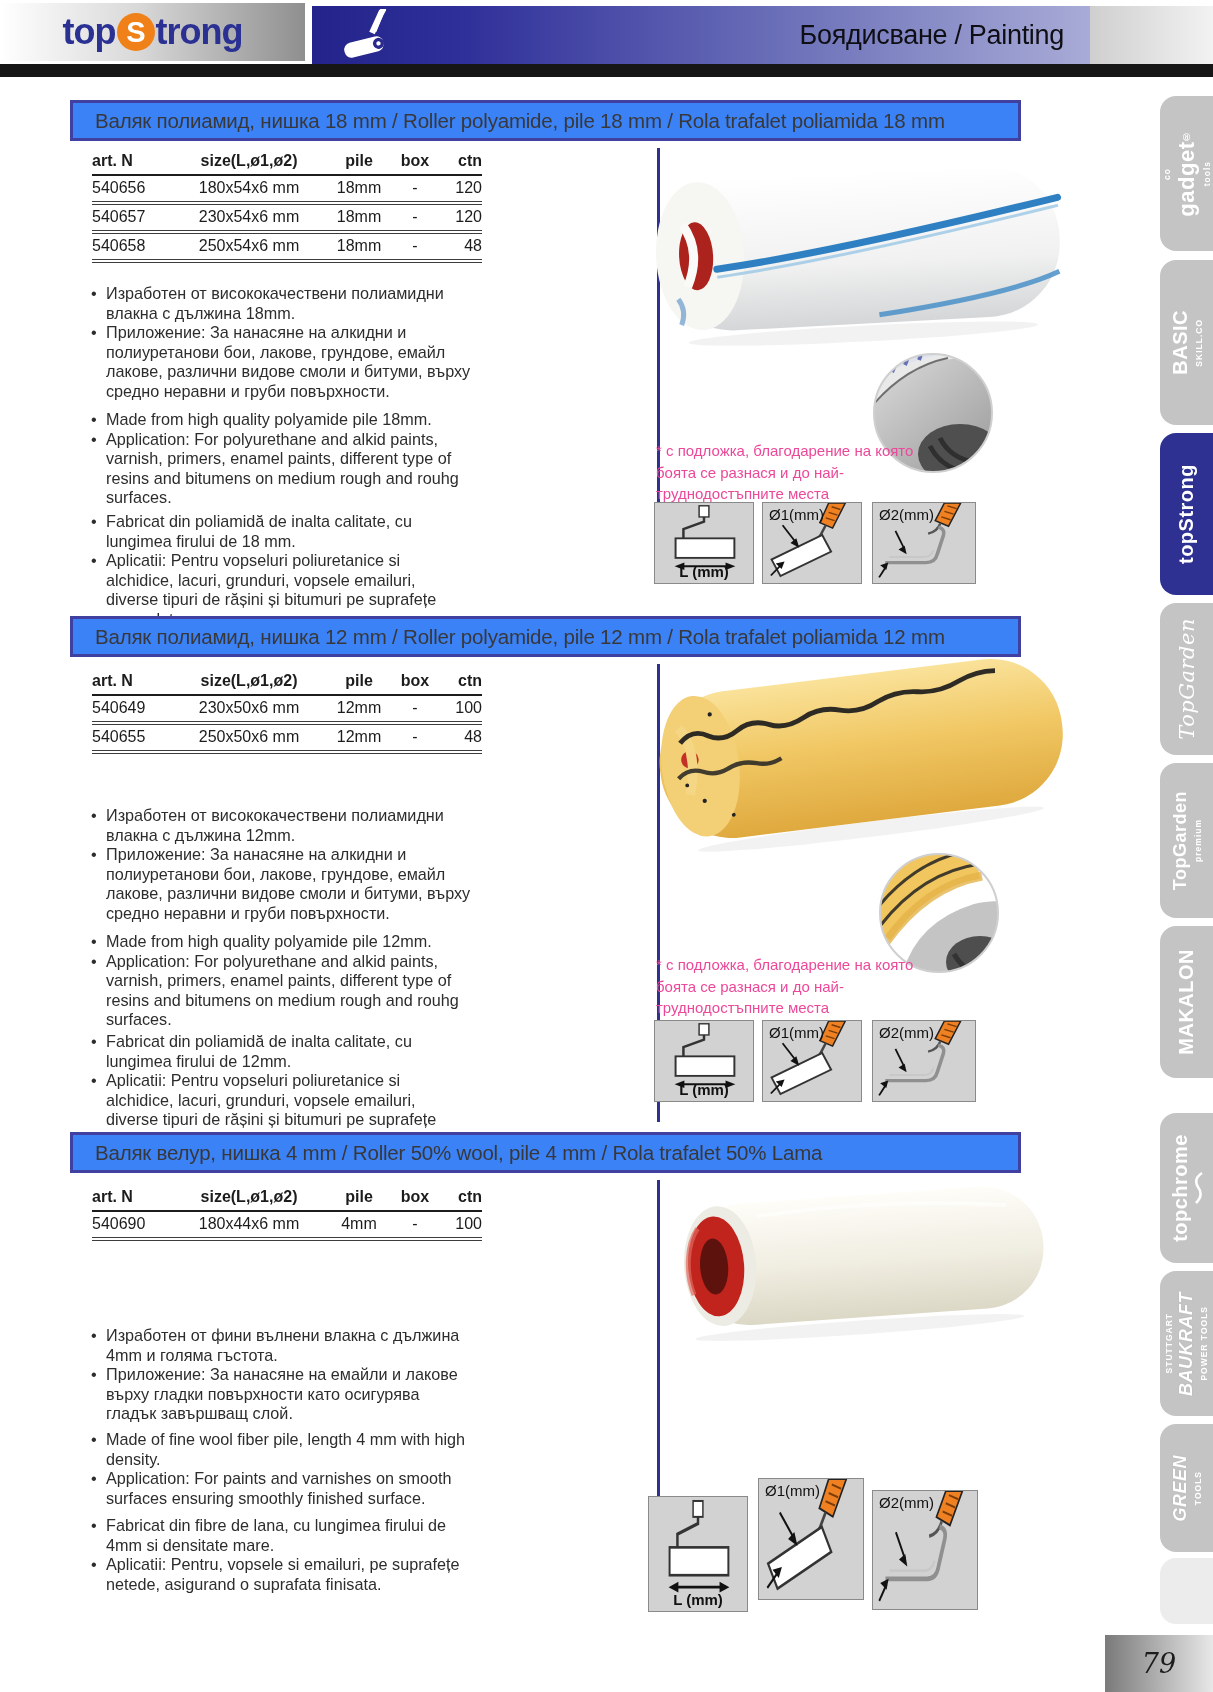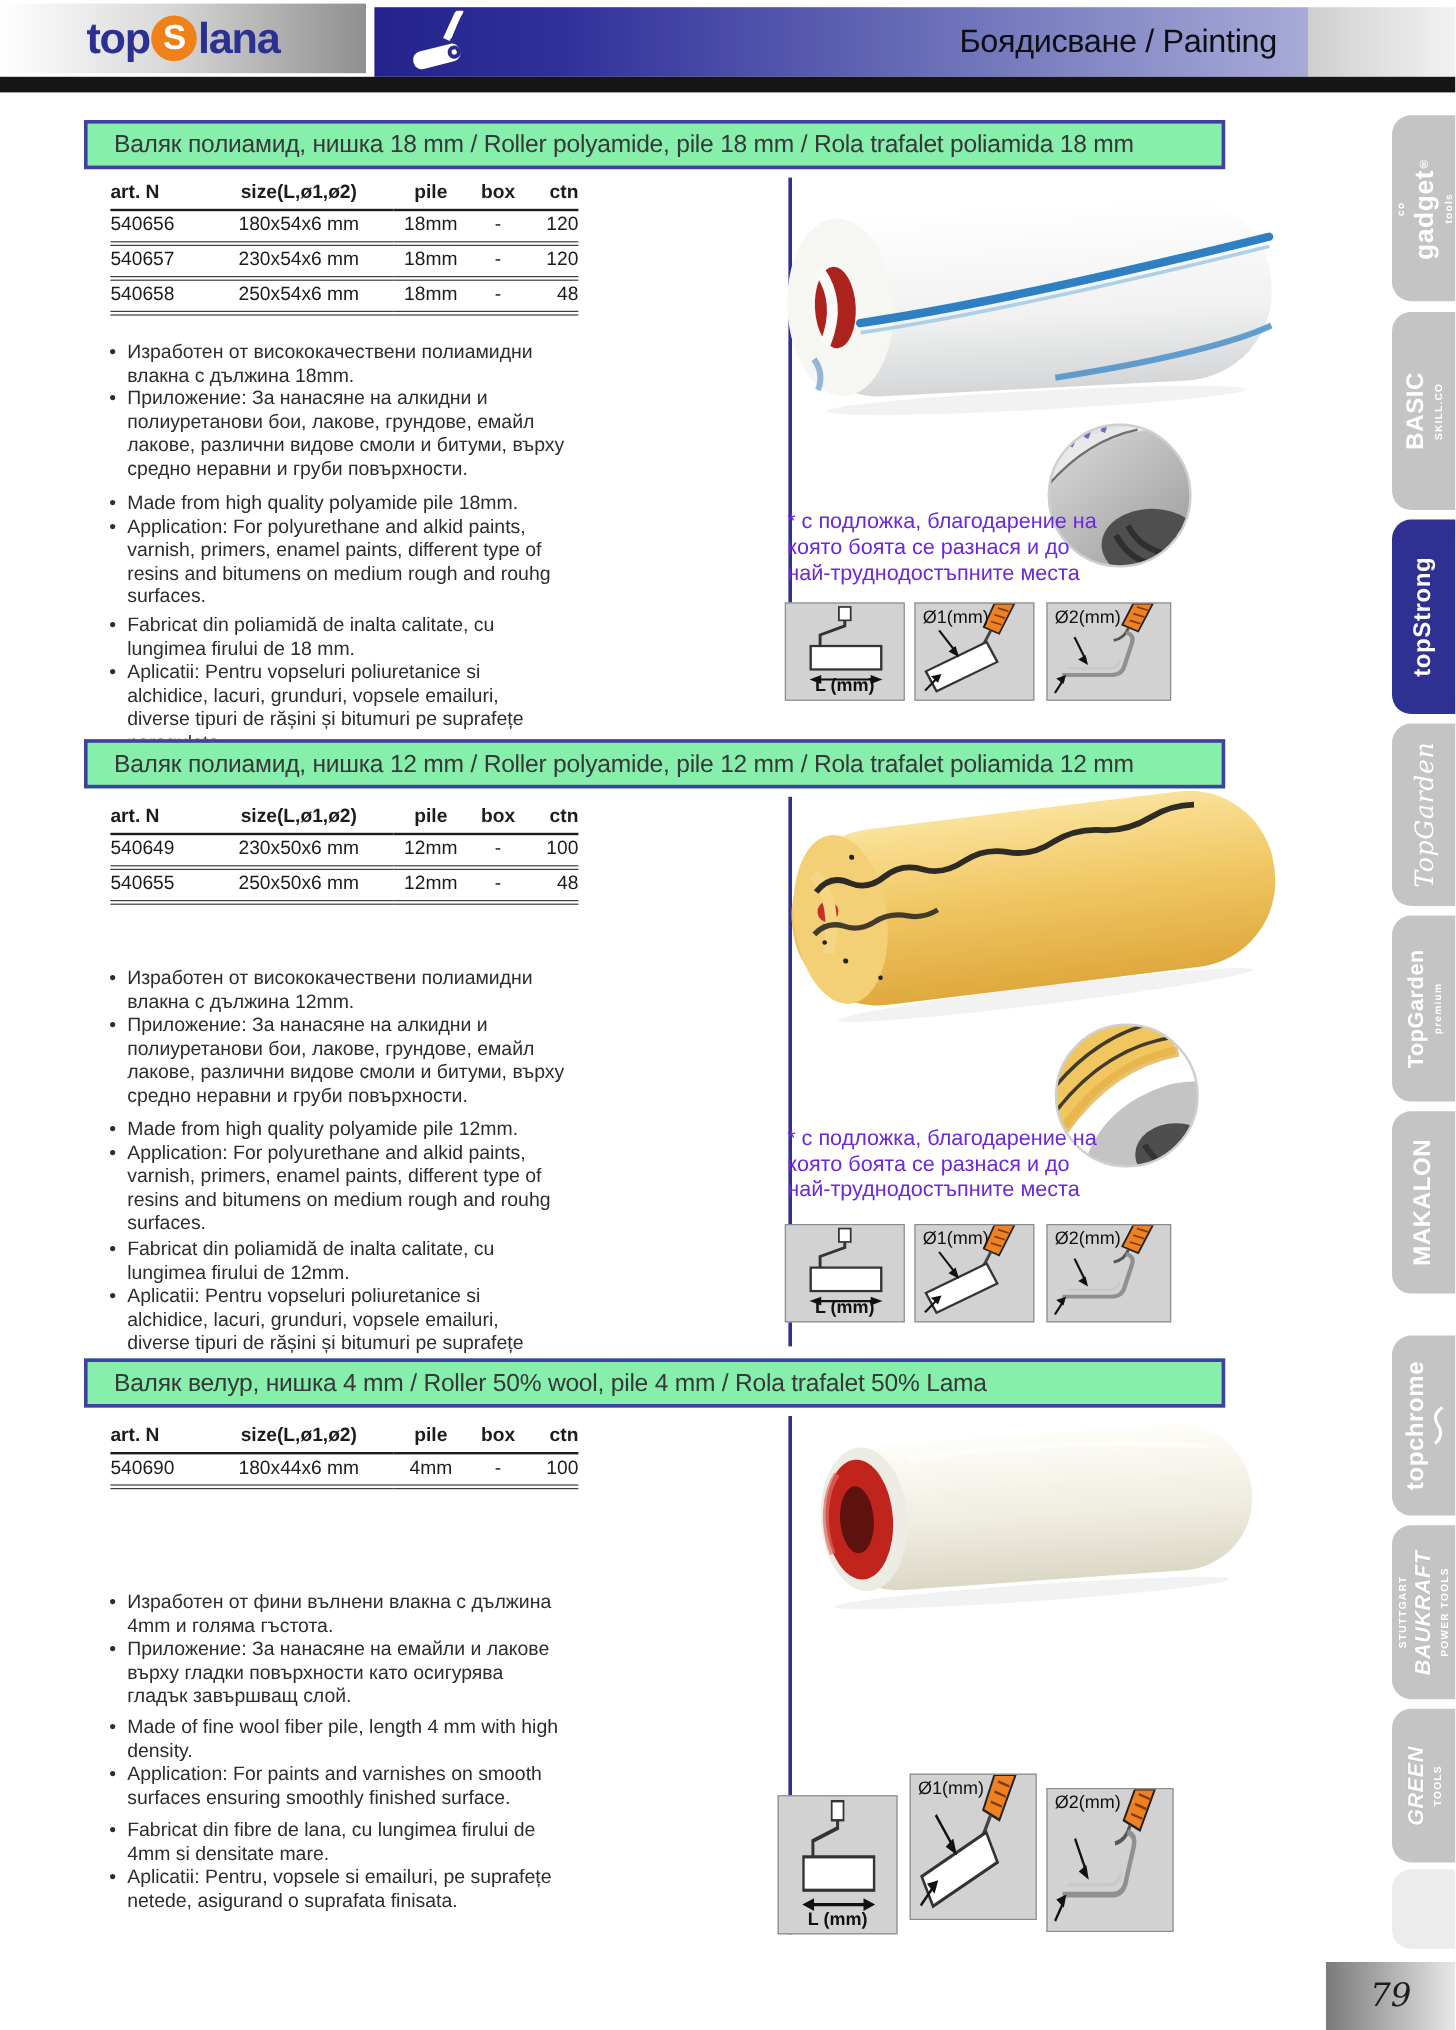--- a/index.html
+++ b/index.html
@@ -16,41 +16,41 @@
     color:#fff;align-items:center;justify-content:center;font-size:29px;margin:0 1px;}
   .band{left:312px;top:6px;width:778px;height:58px;
     background:linear-gradient(90deg,#23238b 0%,#30309a 20%,#6a6fb8 60%,#a8abd6 100%);}
   .band-title{position:absolute;right:26px;top:50%;transform:translateY(-50%);
     font-size:27px;color:#0e0e14;letter-spacing:-0.3px;white-space:nowrap;}
   .band-corner{left:1090px;top:6px;width:123px;height:58px;
     background:linear-gradient(90deg,#cfcfcf,#f2f2f2);}
   .black-bar{left:0;top:64px;width:1213px;height:13px;background:#161616;}
 
   
-  .sec-title{left:70px;width:951px;height:41px;background:#86efac;border:3px solid #4040a0;
+  .sec-title{left:70px;width:951px;height:41px;background:#3b82f6;border:3px solid #4040a0;
     box-sizing:border-box;display:flex;align-items:center;padding-left:22px;
     font-size:20.5px;color:#38383a;letter-spacing:-0.2px;}
   .divider{width:3px;background:#2e3192;left:657px;}
 
   
   .tbl{border-collapse:collapse;font-size:16px;color:#1c1c1c;}
   .tbl th{font-weight:bold;border-bottom:2.5px solid #1c1c1c;padding:2px 0 4px;}
   .tbl td{border-bottom:4px double #3c3c3c;padding:3px 0 4px;}
   .c0{width:78px;text-align:left;}
   .c1{width:158px;text-align:center;}
   .c2{width:62px;text-align:center;}
   .c3{width:50px;text-align:center;}
   .c4{width:42px;text-align:right;}
 
   
   .blist{list-style:none;margin:0;padding:0;width:384px;font-size:16.2px;line-height:19.5px;color:#2d2d2d;}
   .blist li{position:relative;padding-left:18px;}
   .blist li::before{content:"•";position:absolute;left:3px;top:0;}
 
-  .note{font-size:18px;line-height:21.5px;color:#6d28d9;width:260px;}
+  .note{font-size:15px;line-height:21.5px;color:#ec4899;width:260px;margin-top:16px;}
 
   
   .diag{background:#d2d2d2;border:1px solid #8a8a8a;box-sizing:border-box;}
   .diag svg{position:absolute;left:0;top:0;width:100%;height:100%;}
   .diag-label{position:absolute;font-size:15px;color:#111;}
   .diag-label.bottom{left:0;right:0;bottom:3px;text-align:center;font-weight:bold;}
   .diag-label.top{left:6px;top:3px;}
 
   
   .tab{left:1160px;width:53px;background:#c4c4c4;border-radius:16px 0 0 16px;color:#fff;
@@ -144,21 +144,21 @@
     </symbol>
   </defs>
 </svg>
 
 <div class="page">
 
   <div class="ab logo-box">
     <span class="logo">
         <span>top</span>
         <span class="lg-s">S</span>
-        <span>lana</span>
+        <span>trong</span>
       </span>
   </div>
   <div class="ab band">
     <svg width="72" height="52" style="position:absolute;left:24px;top:3px" viewBox="0 0 72 52">
       <g>
         <path d="M44,6 q6,-8 2,-4 L38,22" stroke="#fff" stroke-width="5" fill="none"></path>
         <path d="M46,2 L36,24" stroke="#fff" stroke-width="6" fill="none"></path>
         <g transform="rotate(-14,30,38)">
           <rect x="8" y="30" width="40" height="15" rx="7" fill="#fff"></rect>
           <circle cx="43" cy="37.5" r="5.5" fill="#2a2a8e"></circle>

